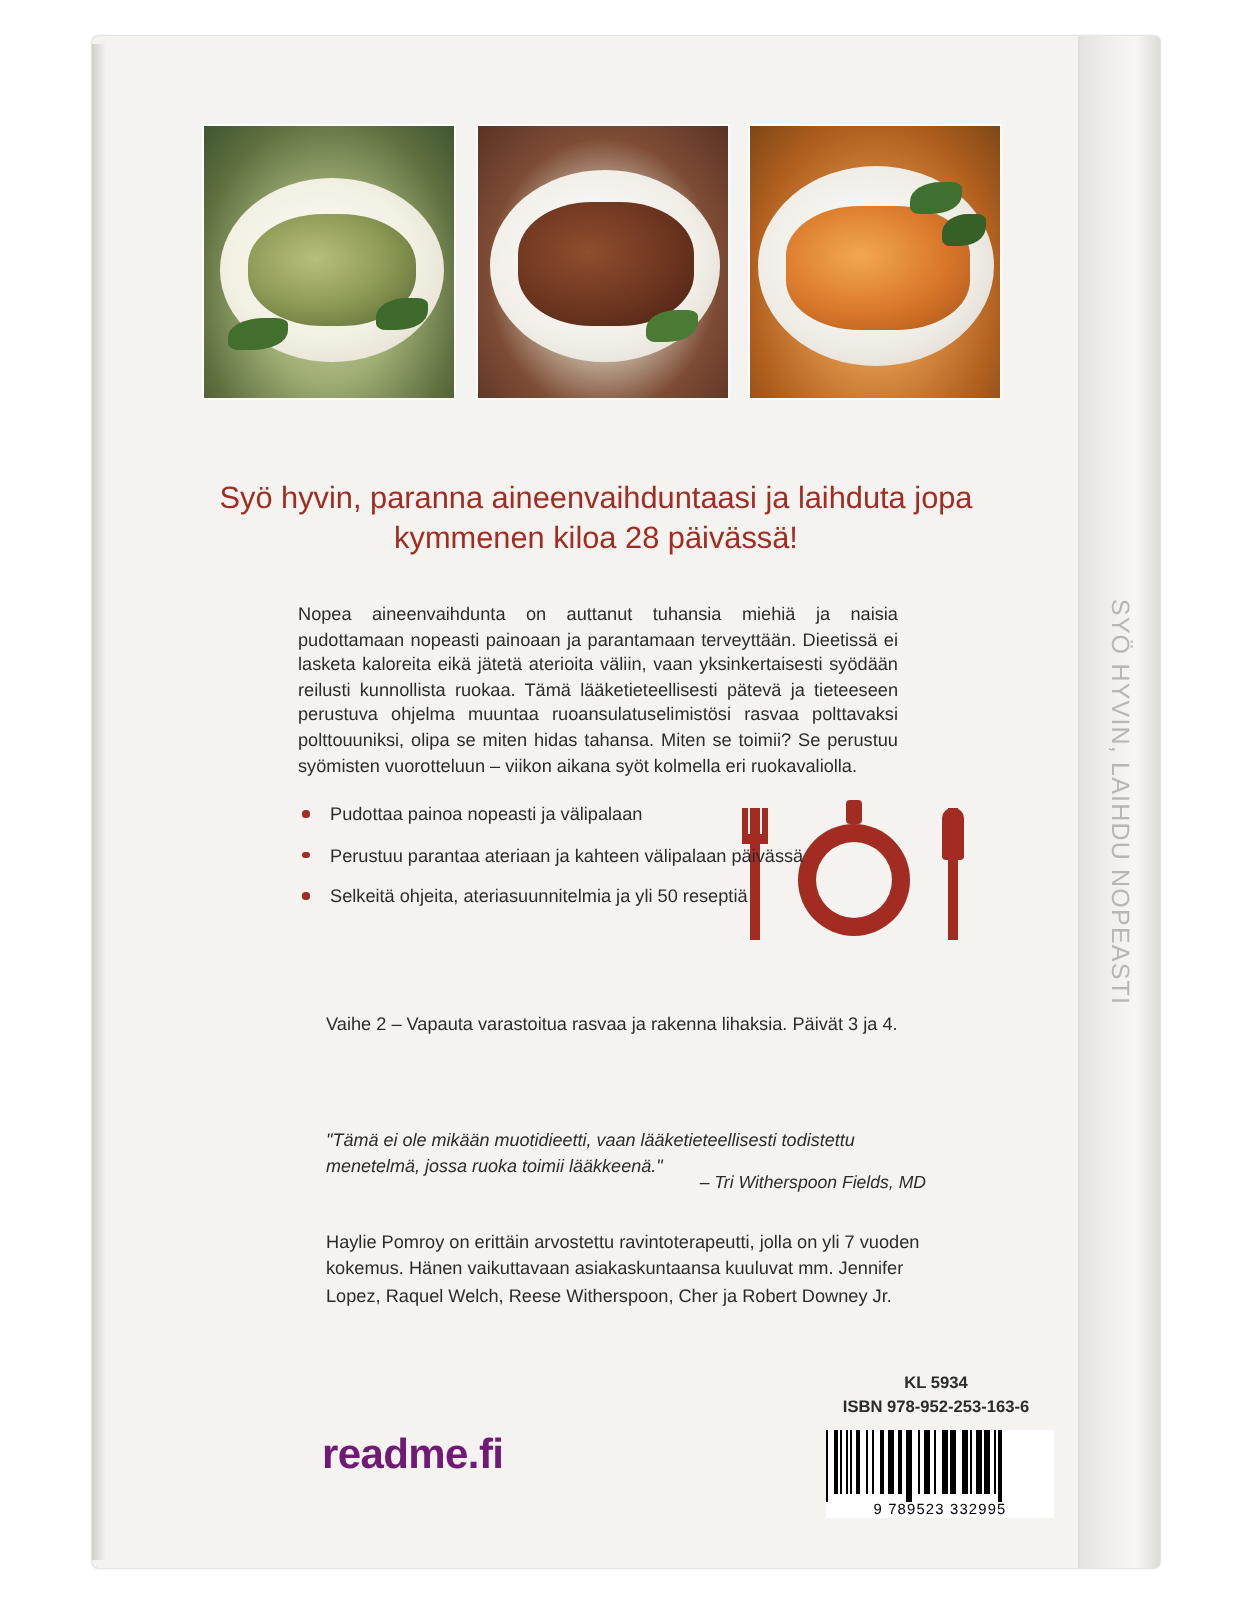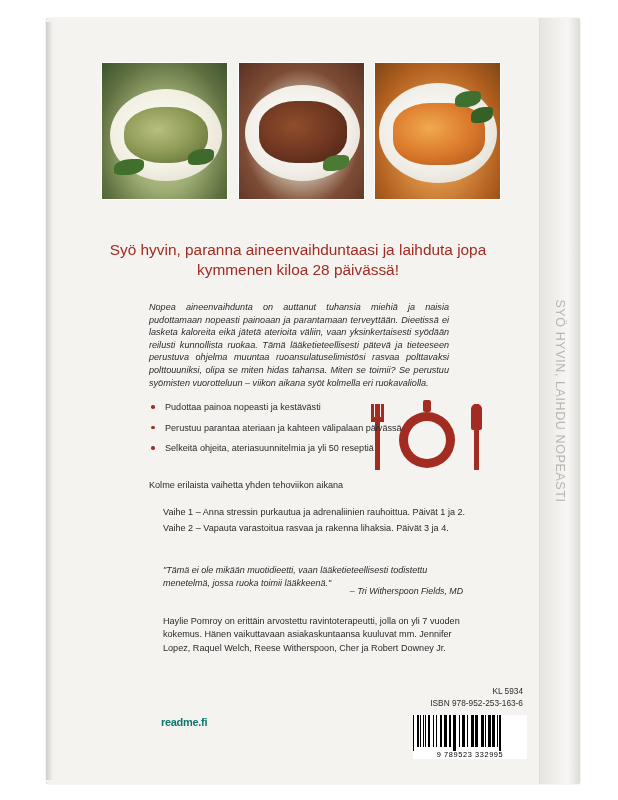--- a/index.html
+++ b/index.html
@@ -163,21 +163,20 @@
   
   .body-para {
     position: absolute;
     left: 96px;
     top: 283px;
     width: 300px;
     font-size: 9.1px;
     line-height: 12.6px;
     color: #2b2b2b;
     text-align: justify;
-    font-style: italic;
   }
 
   
   .bullets {
     position: absolute;
     left: 96px;
     top: 383px;
     width: 300px;
     margin: 0;
     padding: 0;
@@ -254,36 +253,37 @@
     font-size: 9.1px;
     line-height: 13.4px;
     color: #2b2b2b;
   }
 
   
   .publisher {
     position: absolute;
     left: 108px;
     top: 698px;
-    font-size: 11px;
+    font-size: 21px;
     font-weight: bold;
-    color: #0f766e;
+    color: #701a75;
     letter-spacing: -0.3px;
   }
 
   
   .meta-lines {
     position: absolute;
     left: 360px;
     top: 668px;
     width: 110px;
-    text-align: right;
+    text-align: center;
     font-size: 8.3px;
     line-height: 11.5px;
     color: #2b2b2b;
+    font-weight: bold;
   }
 
   
   .barcode-box {
     position: absolute;
     left: 360px;
     top: 697px;
     width: 114px;
     height: 44px;
     background: #ffffff;
@@ -411,28 +411,26 @@
 
       <div class="watermark">
         <div class="wm-fork"></div>
         <div class="wm-stem"></div>
         <div class="wm-plate"></div>
         <div class="wm-plate-inner"></div>
         <div class="wm-knife"></div>
       </div>
 
       <ul class="bullets">
-        <li>Pudottaa painoa nopeasti ja kestävästi</li>
+        <li>Pudottaa painoa nopeasti ja välipalaan</li>
         <li>Perustuu parantaa ateriaan ja kahteen välipalaan päivässä</li>
         <li>Selkeitä ohjeita, ateriasuunnitelmia ja yli 50 reseptiä</li>
       </ul>
 
-      <div class="weeks-intro">Kolme erilaista vaihetta yhden tehoviikon aikana</div>
       <div class="phases">
-        <div>Vaihe 1 – Anna stressin purkautua ja adrenaliinien rauhoittua. Päivät 1 ja 2.</div>
         <div>Vaihe 2 – Vapauta varastoitua rasvaa ja rakenna lihaksia. Päivät 3 ja 4.</div>
       </div>
 
       <div class="quote">"Tämä ei ole mikään muotidieetti, vaan lääketieteellisesti todistettu menetelmä, jossa ruoka toimii lääkkeenä."</div>
       <div class="quote-attr">– Tri Witherspoon Fields, MD</div>
 
       <div class="bio">Haylie Pomroy on erittäin arvostettu ravintoterapeutti, jolla on yli 7 vuoden kokemus. Hänen vaikuttavaan asiakaskuntaansa kuuluvat mm. Jennifer Lopez, Raquel Welch, Reese Witherspoon, Cher ja Robert Downey Jr.</div>
 
       <div class="publisher">readme.fi</div>
 

